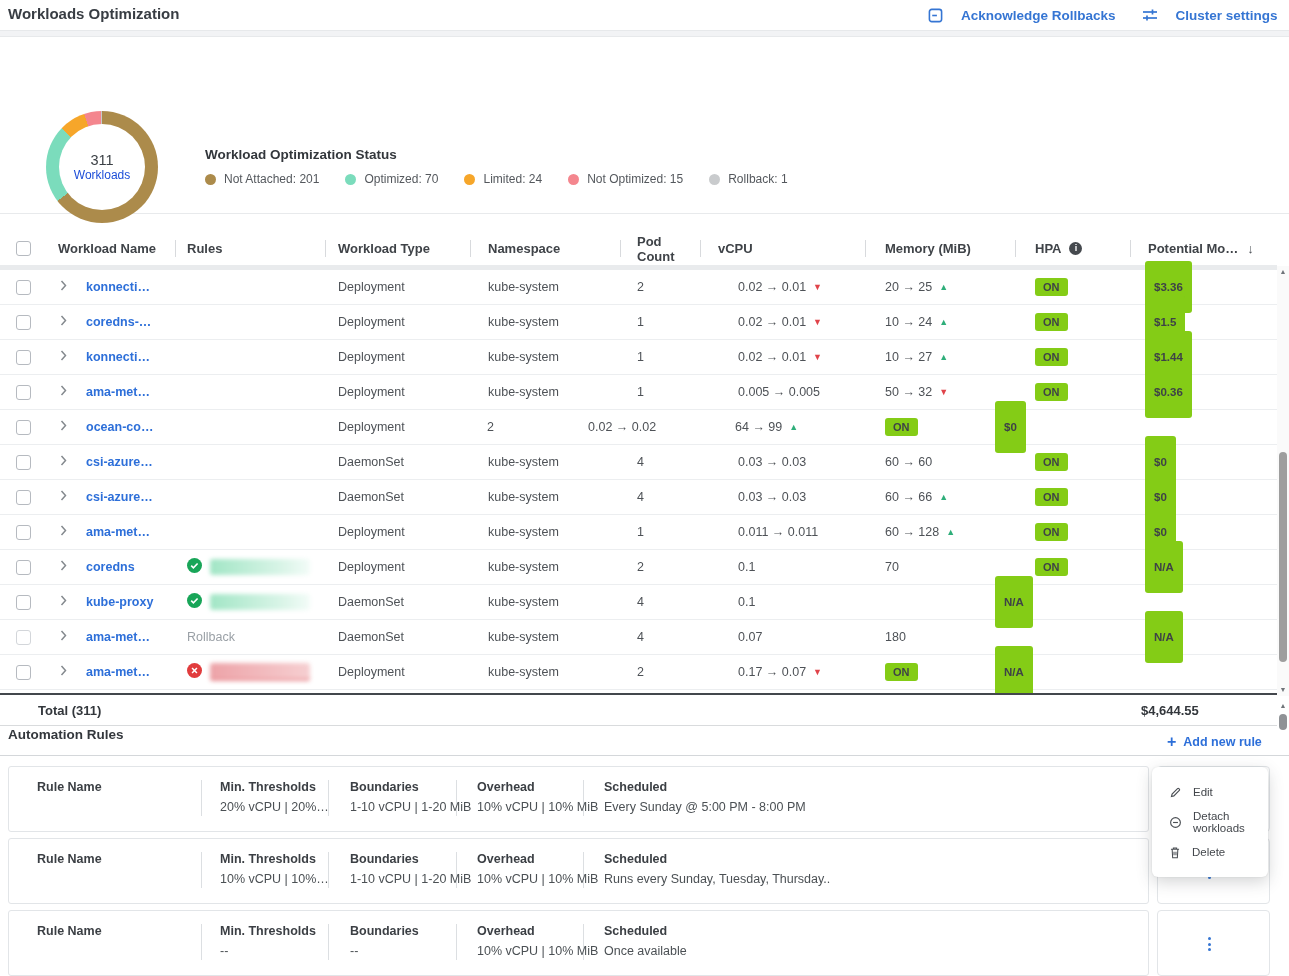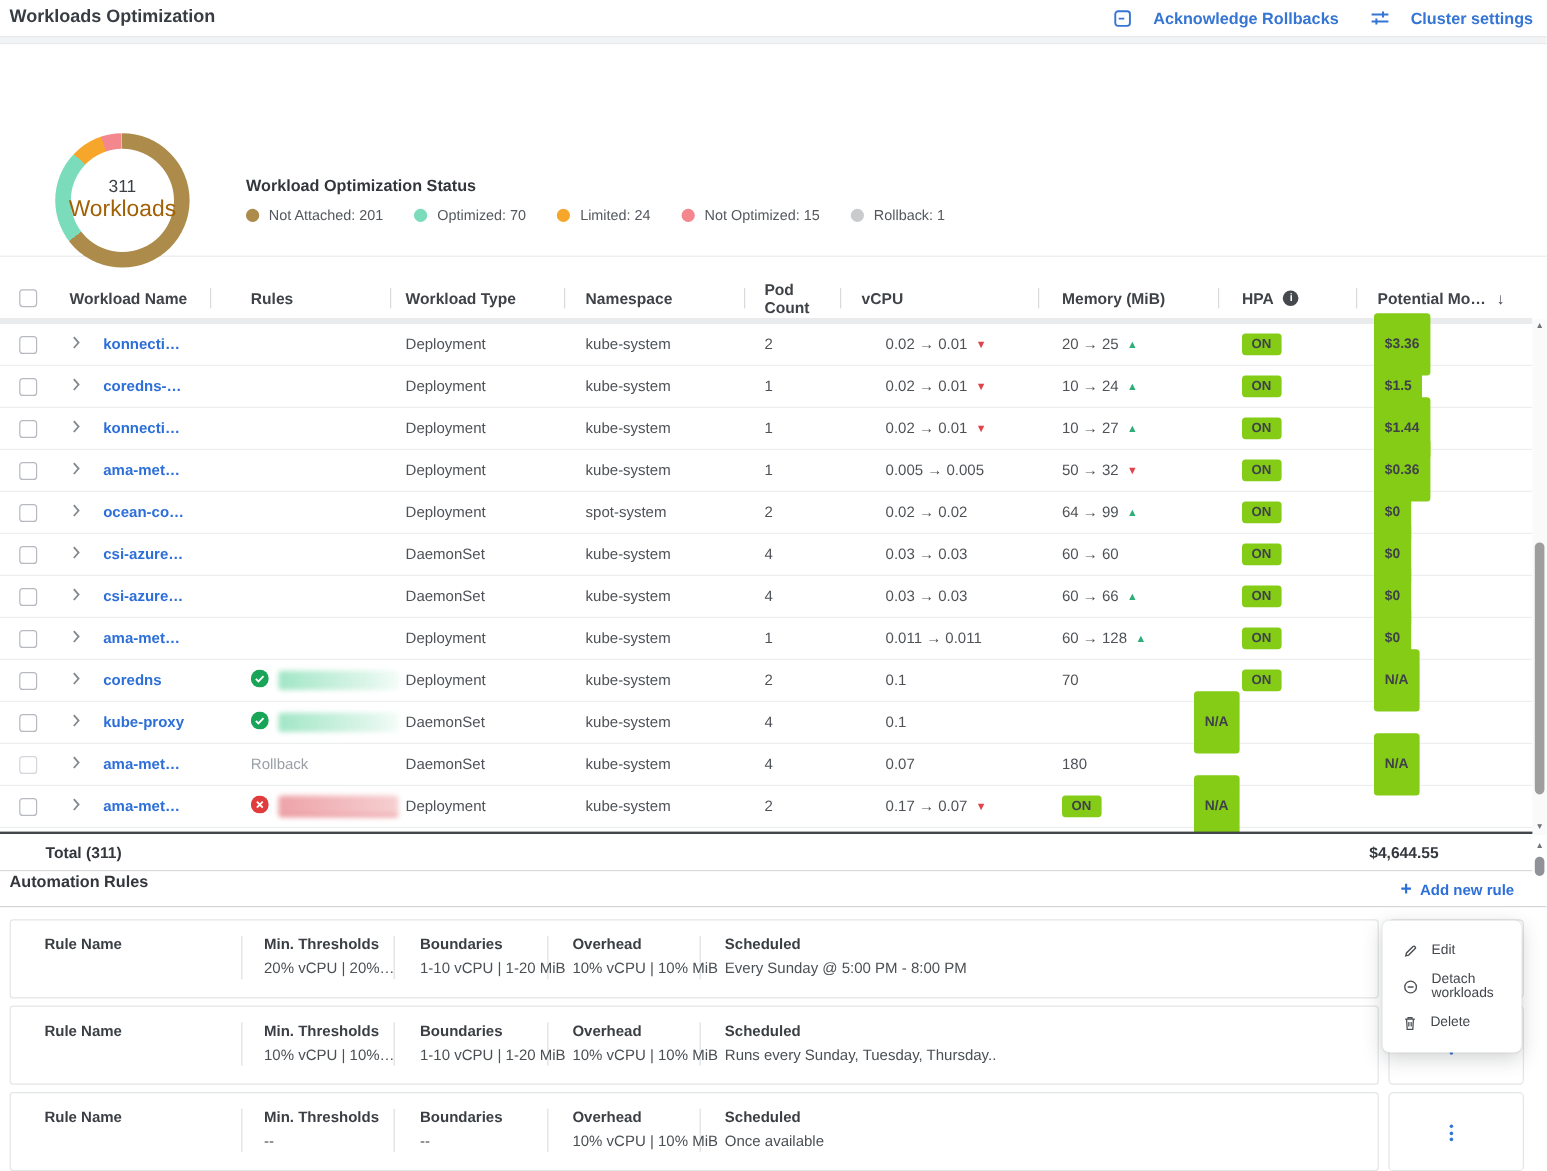--- a/index.html
+++ b/index.html
@@ -14,34 +14,34 @@
   .tb-btn{display:flex;align-items:center;gap:18px;font-size:13.5px;font-weight:bold;color:#3575d3;cursor:pointer;}
   .tb-btn.disabled{color:#b9bdc3;cursor:default;}
   .strip{position:absolute;top:30px;left:0;width:1289px;height:7px;background:#f2f3f5;border-top:1px solid #e7e9eb;border-bottom:1px solid #e7e9eb;}
 
   
   .summary{position:absolute;top:37px;left:0;width:1289px;height:177px;background:#fff;border-bottom:1px solid #e8eaec;}
   .donut-wrap{position:absolute;left:46px;top:74px;width:112px;height:112px;}
   .donut-ring{position:absolute;inset:0;border-radius:50%;}
   .donut-hole{position:absolute;left:13px;top:13px;width:86px;height:86px;border-radius:50%;background:#fff;display:flex;flex-direction:column;align-items:center;justify-content:center;}
   .donut-value{font-size:14.5px;color:#3b4045;}
-  .donut-label{font-size:19px;color:#a16207;}
+  .donut-label{font-size:12px;color:#1d4ed8;}
   .status-title{position:absolute;left:205px;top:110px;font-size:13.5px;font-weight:bold;color:#33373c;}
   .legend{position:absolute;left:205px;top:135px;display:flex;align-items:center;gap:26px;}
   .legend-item{display:flex;align-items:center;gap:8px;}
   .legend-dot{width:11px;height:11px;border-radius:50%;flex:none;}
   .legend-label{font-size:12px;color:#54585d;}
 
   
   .cell{display:flex;align-items:center;position:relative;}
   .c-check{width:46px;padding-left:16px;}
   .c-hname{width:129px;padding-left:12px;}
   .c-exp{width:34px;justify-content:center;}
   .c-name{width:95px;padding-left:6px;}
-  .c-rules{width:150px;padding-left:34px;}
+  .c-rules{width:150px;padding-left:12px;}
   .c-type{width:145px;padding-left:13px;}
   .c-ns{width:150px;padding-left:18px;}
   .c-pods{width:80px;padding-left:17px;}
   .c-cpu{width:165px;padding-left:38px;}
   .c-mem{width:150px;padding-left:20px;}
   .c-hpa{width:115px;padding-left:20px;}
   .c-pot{width:147px;padding-left:15px;}
 
   .thead{position:absolute;top:232px;left:0;width:1277px;height:33px;display:flex;background:#fff;}
   .thead .cell{font-size:13px;font-weight:bold;color:#3f4348;}
@@ -346,21 +346,20 @@
         <div class="cell c-exp">
           <span><svg width="7" height="11" viewBox="0 0 7 11" fill="none" stroke="#84898e" stroke-width="1.5">
               <path d="M1.5 1l4 4.5-4 4.5"></path>
             </svg></span>
         </div>
         <div class="cell c-name">
           <span class="wname">ocean-co…</span>
         </div>
         <div class="cell c-rules"></div>
         <div class="cell c-type">Deployment</div>
-        <div class="cell c-ns">spot-system</div>
         <div class="cell c-pods">2</div>
         <div class="cell c-cpu">
           <span>0.02 → 0.02</span>
         </div>
         <div class="cell c-mem">
           <span>64 → 99</span>
           <span class="trend up">▲</span>
         </div>
         <div class="cell c-hpa">
           <span class="badge hpa-badge">ON</span>

